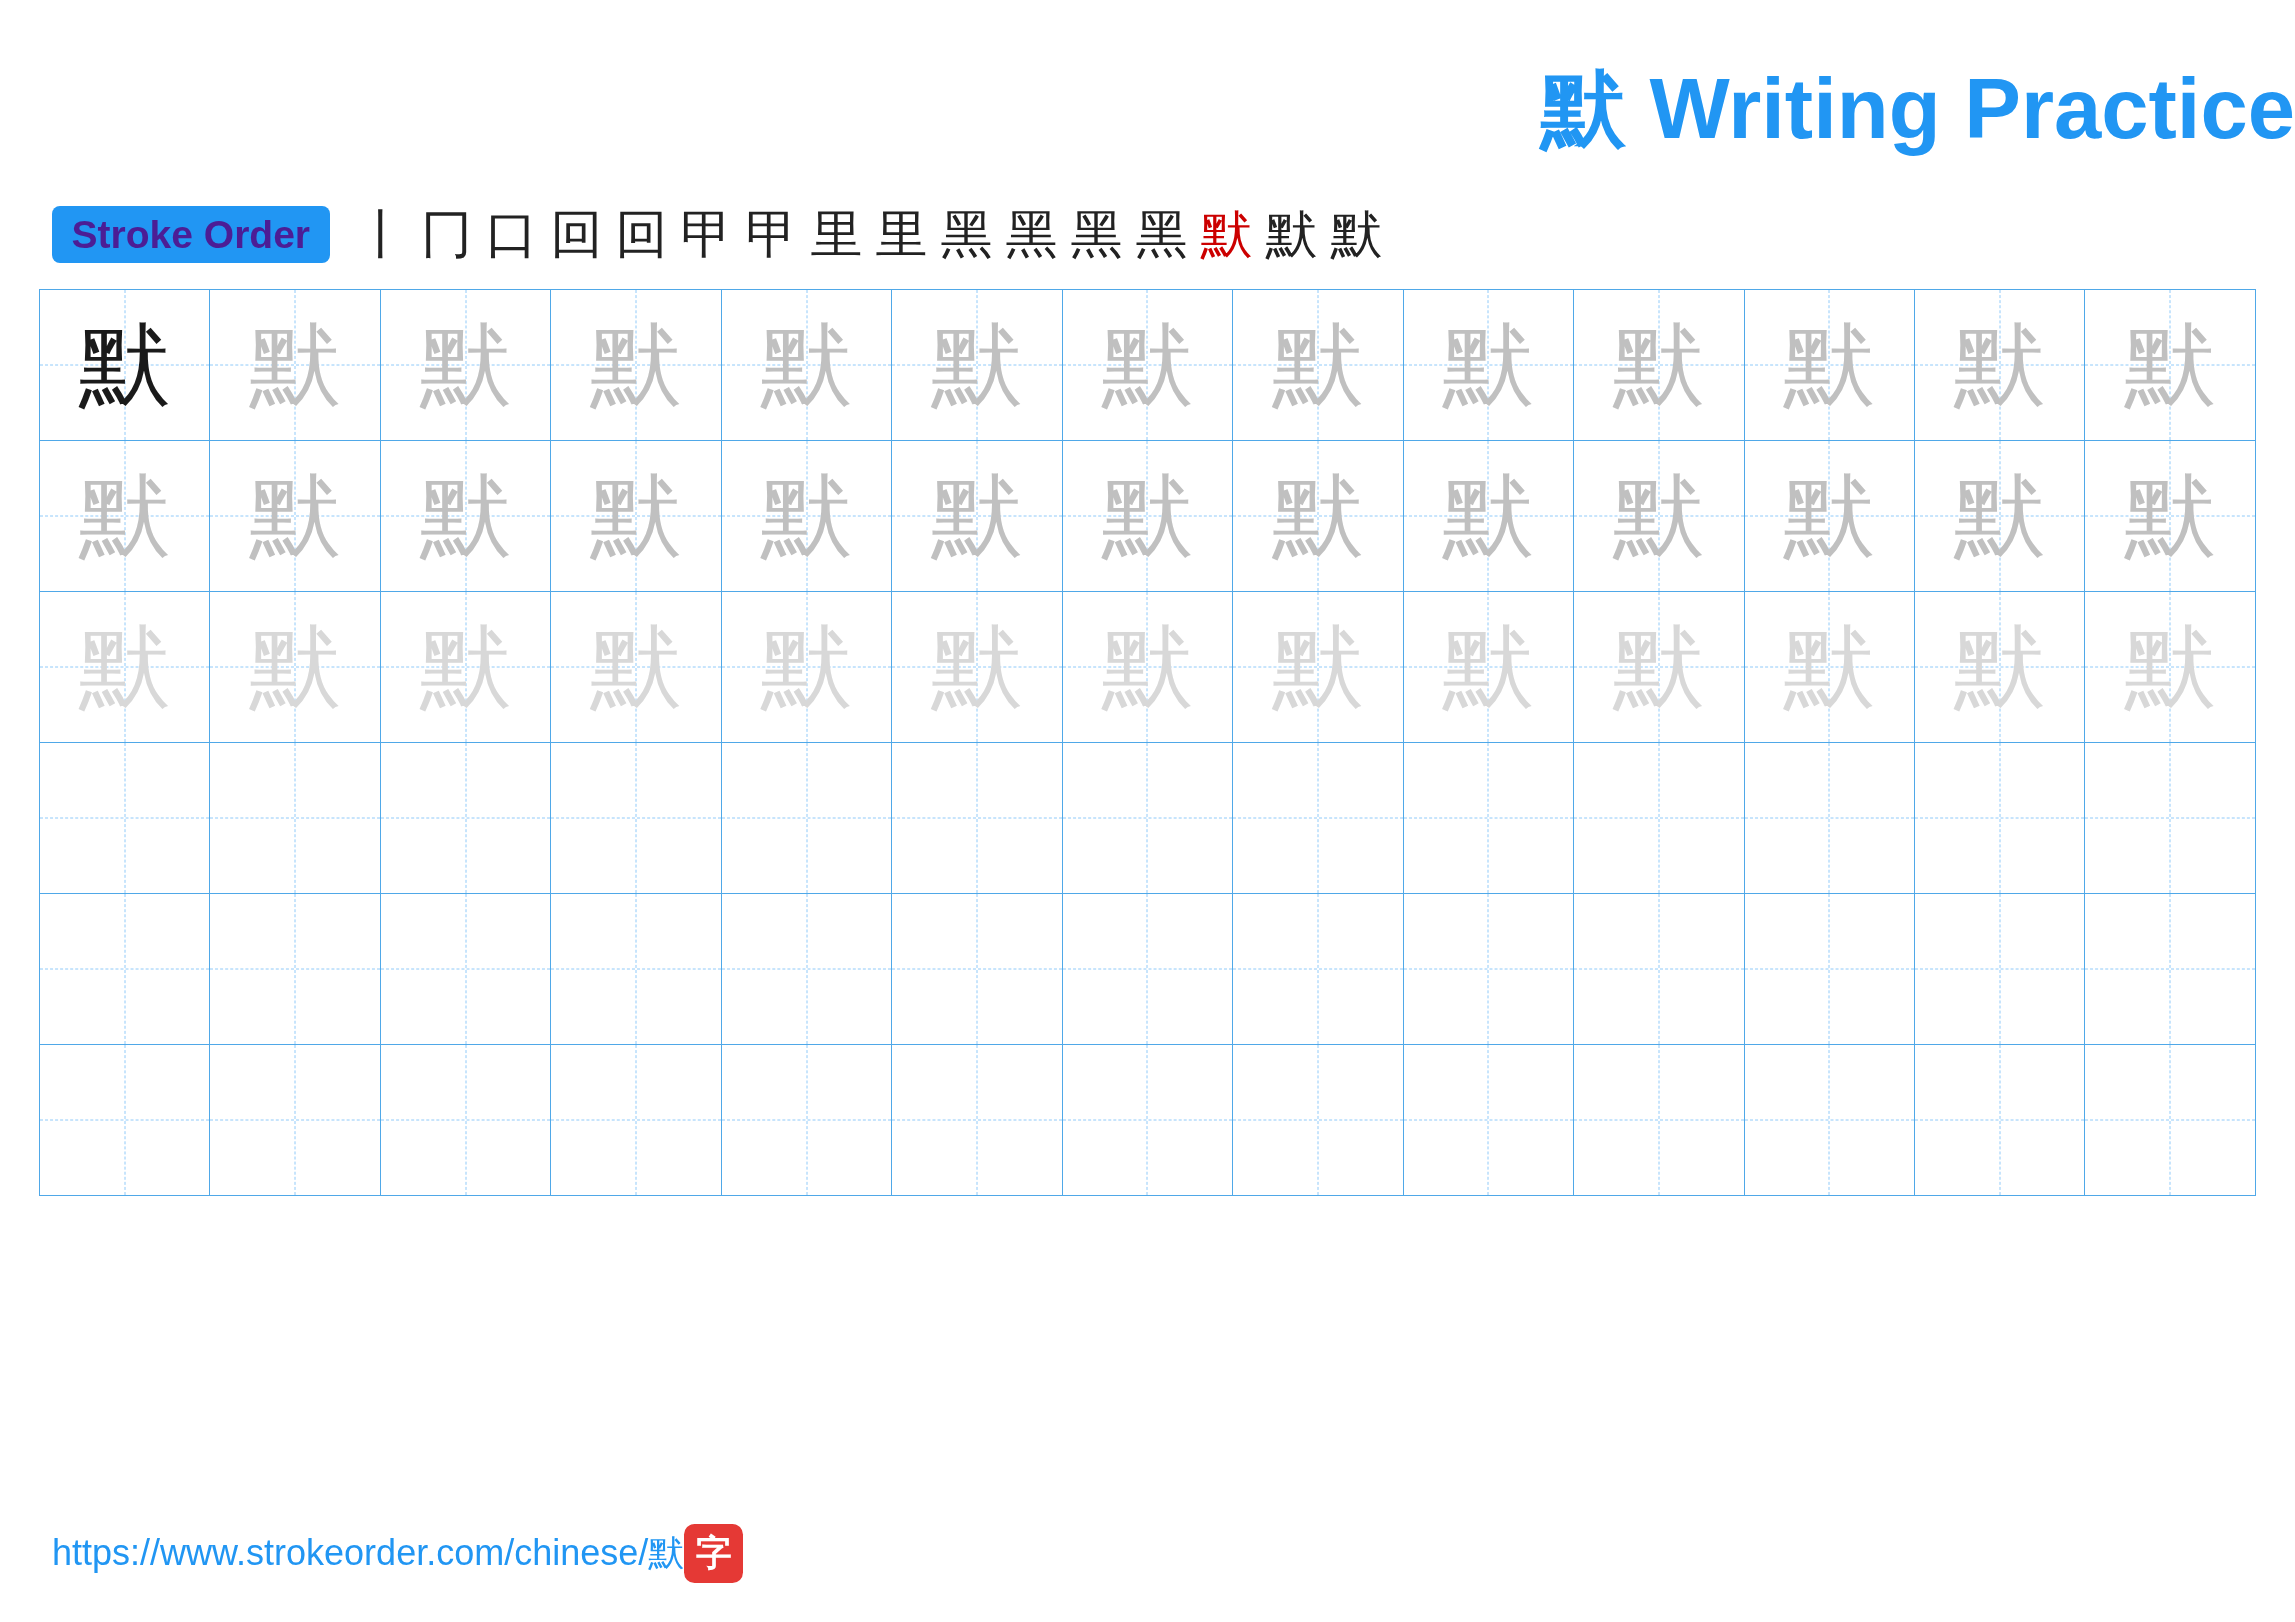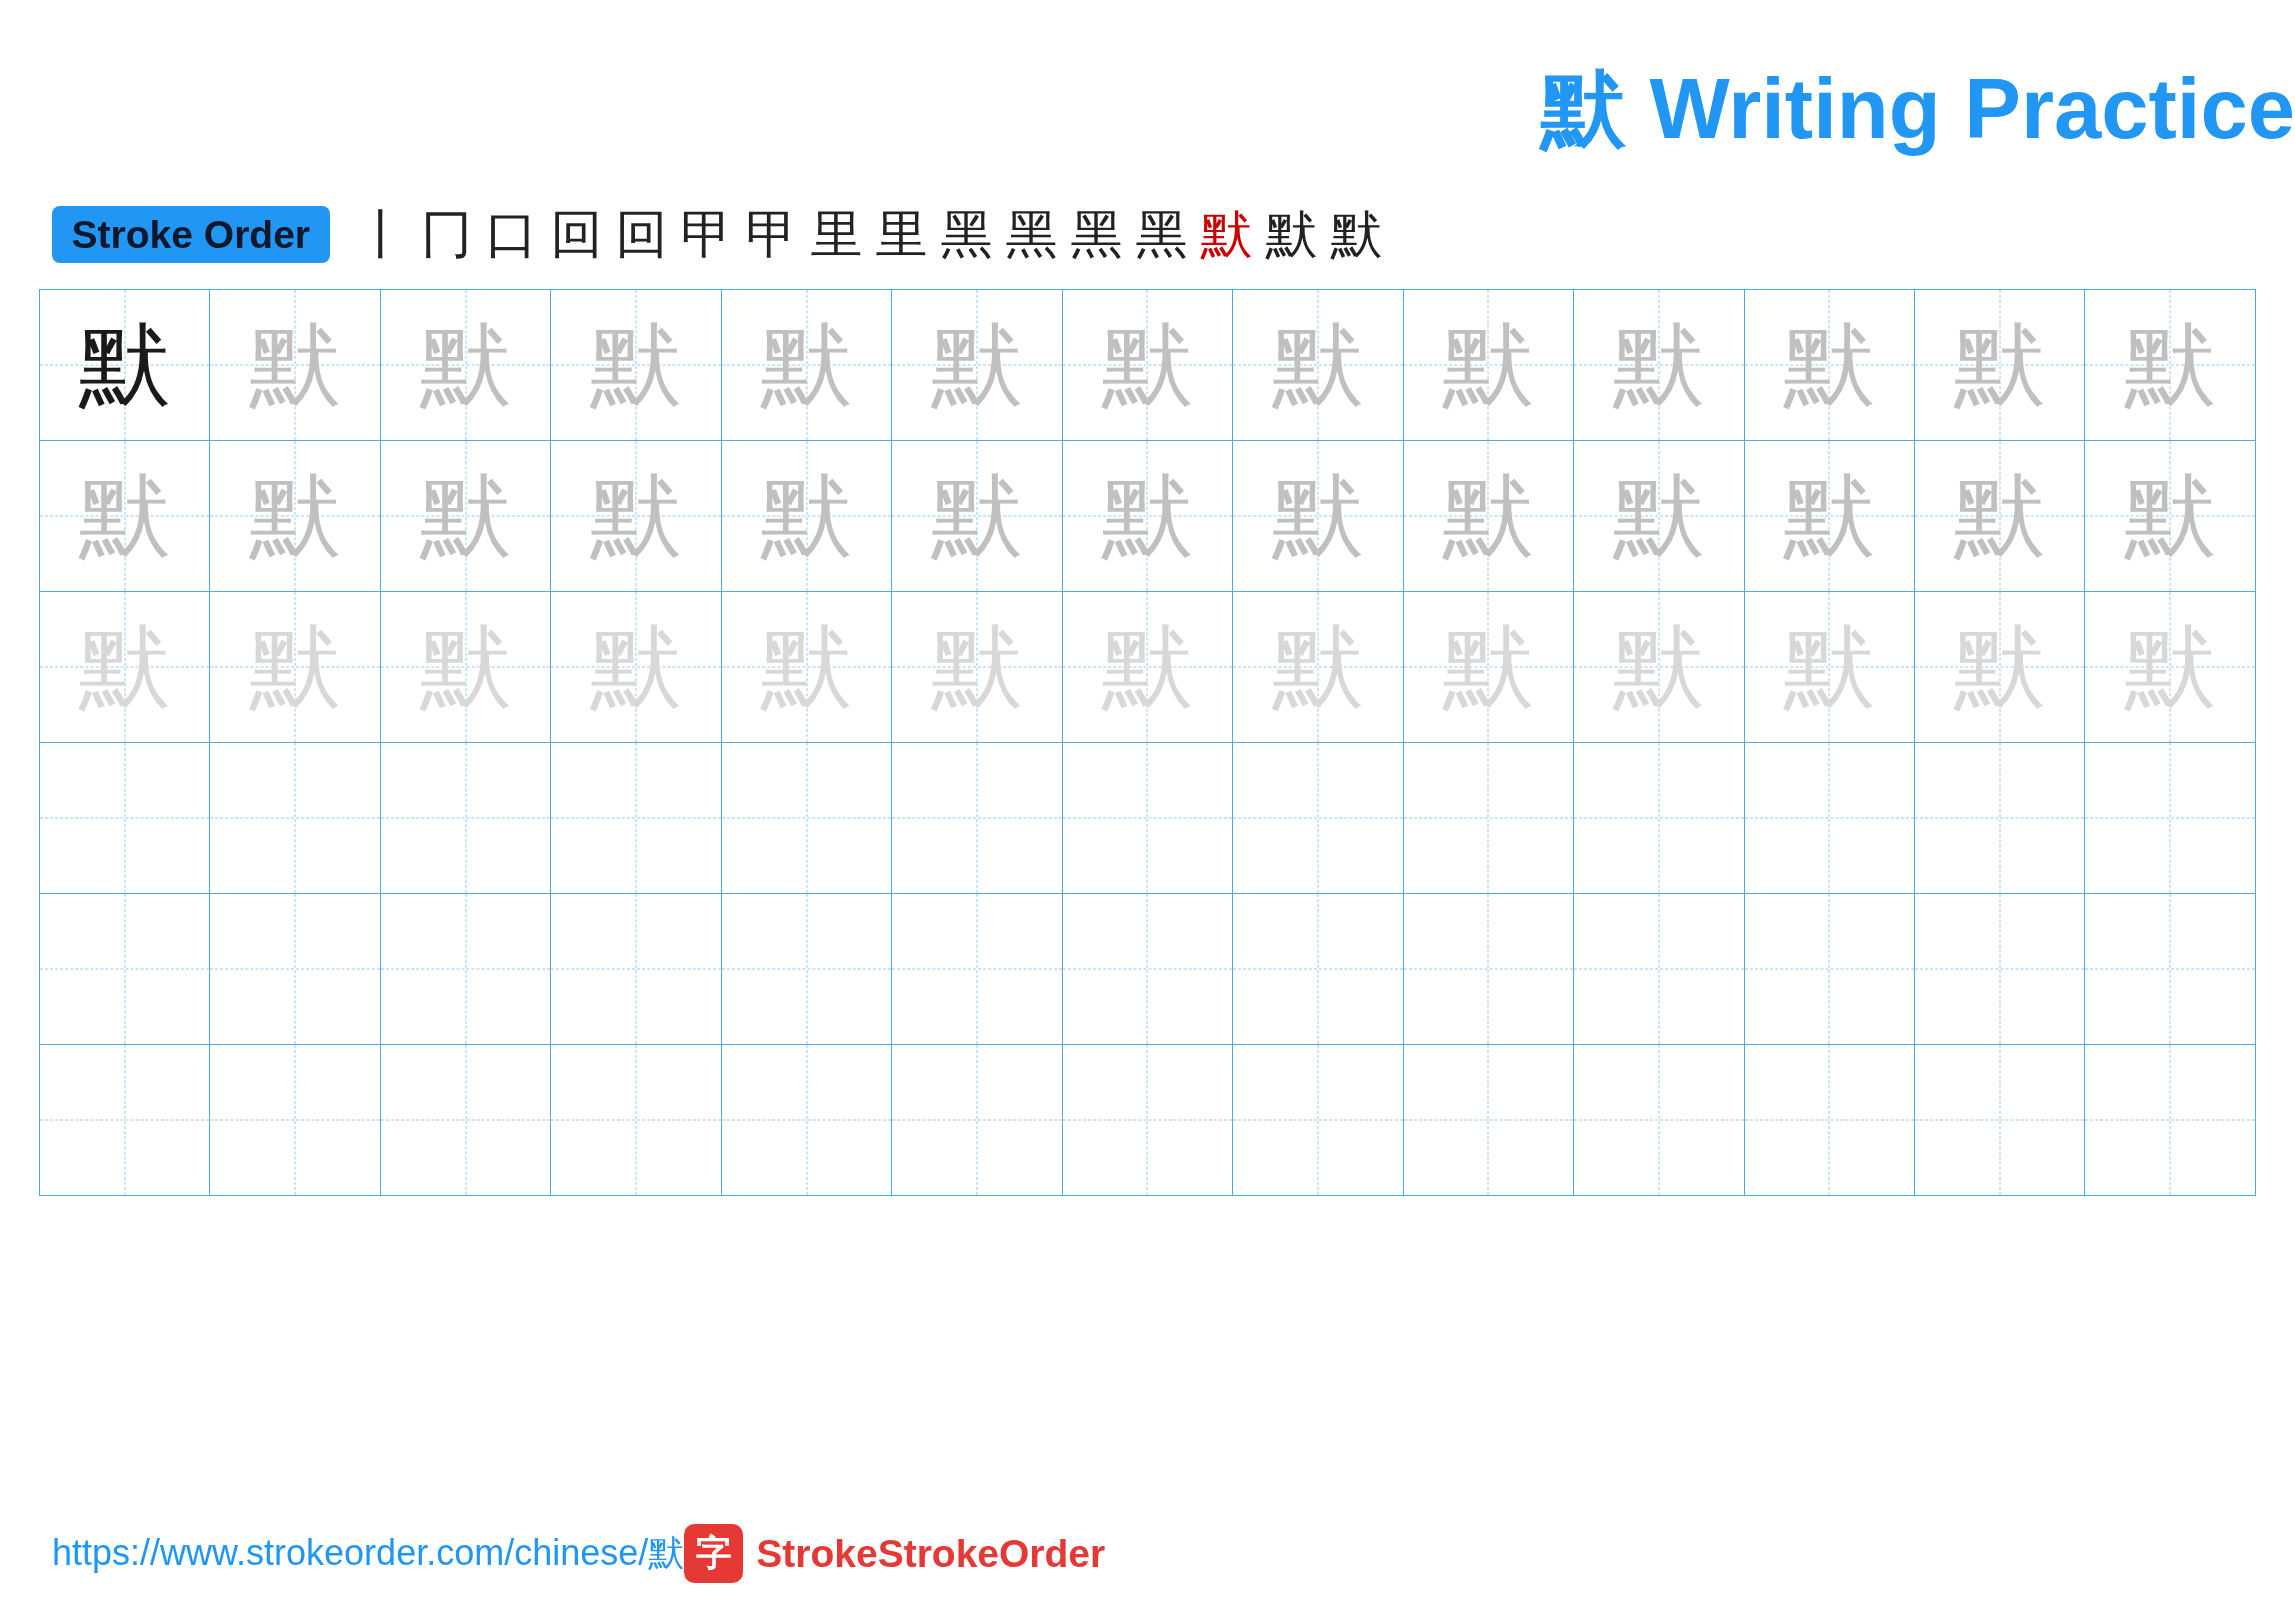--- a/index.html
+++ b/index.html
@@ -29,21 +29,21 @@
 
     
     .stroke-order-row {
       display: flex;
       align-items: center;
       padding: 6.5px 52px 19.6px 52px;
       gap: 0px;
     }
     .stroke-order-badge {
       background: #2196F3;
-      color: #0f172a;
+      color: #4c1d95;
       font-size: 39px;
       font-weight: bold;
       padding: 6.5px 19.6px;
       border-radius: 7.9px;
       margin-right: 26px;
       white-space: nowrap;
     }
     .stroke-chars {
       display: flex;
       align-items: center;
@@ -372,16 +372,15 @@
       <td></td>
     </tr>
   </tbody>
     </table>
 </div>
 
 <div class="footer">
   <a class="footer-url">https://www.strokeorder.com/chinese/默</a>
   <div class="footer-logo">
     <div class="footer-logo-icon">字</div>
-    <span class="footer-logo-text"><span style="color:#e53935">Stroke</span><span>StrokeOrder</span></span>
   </div>
 </div>
 
 
 </body></html>

